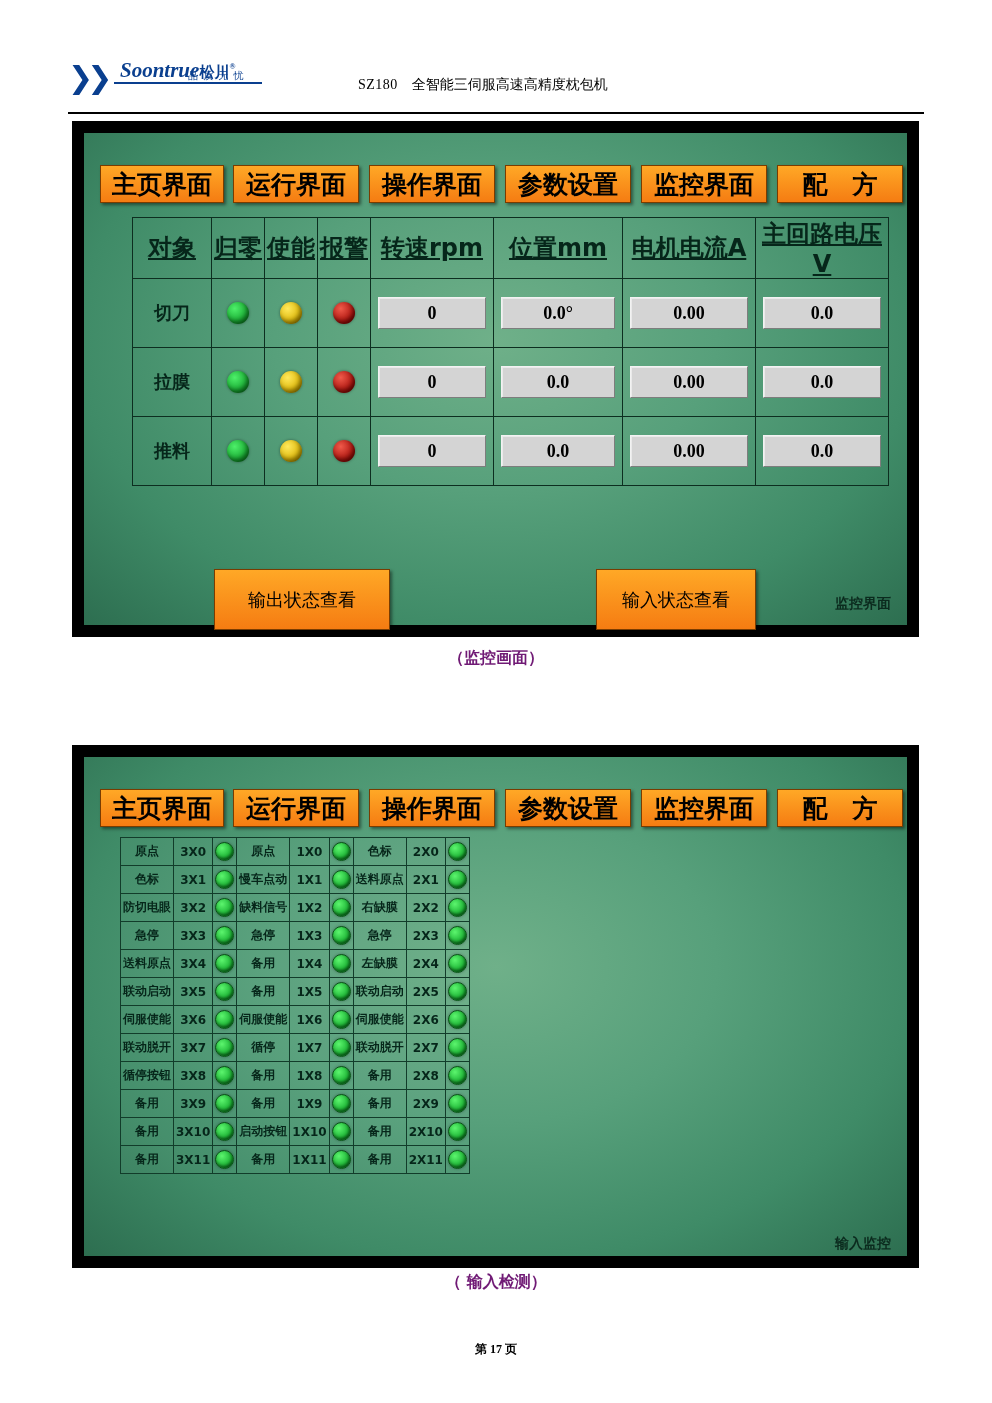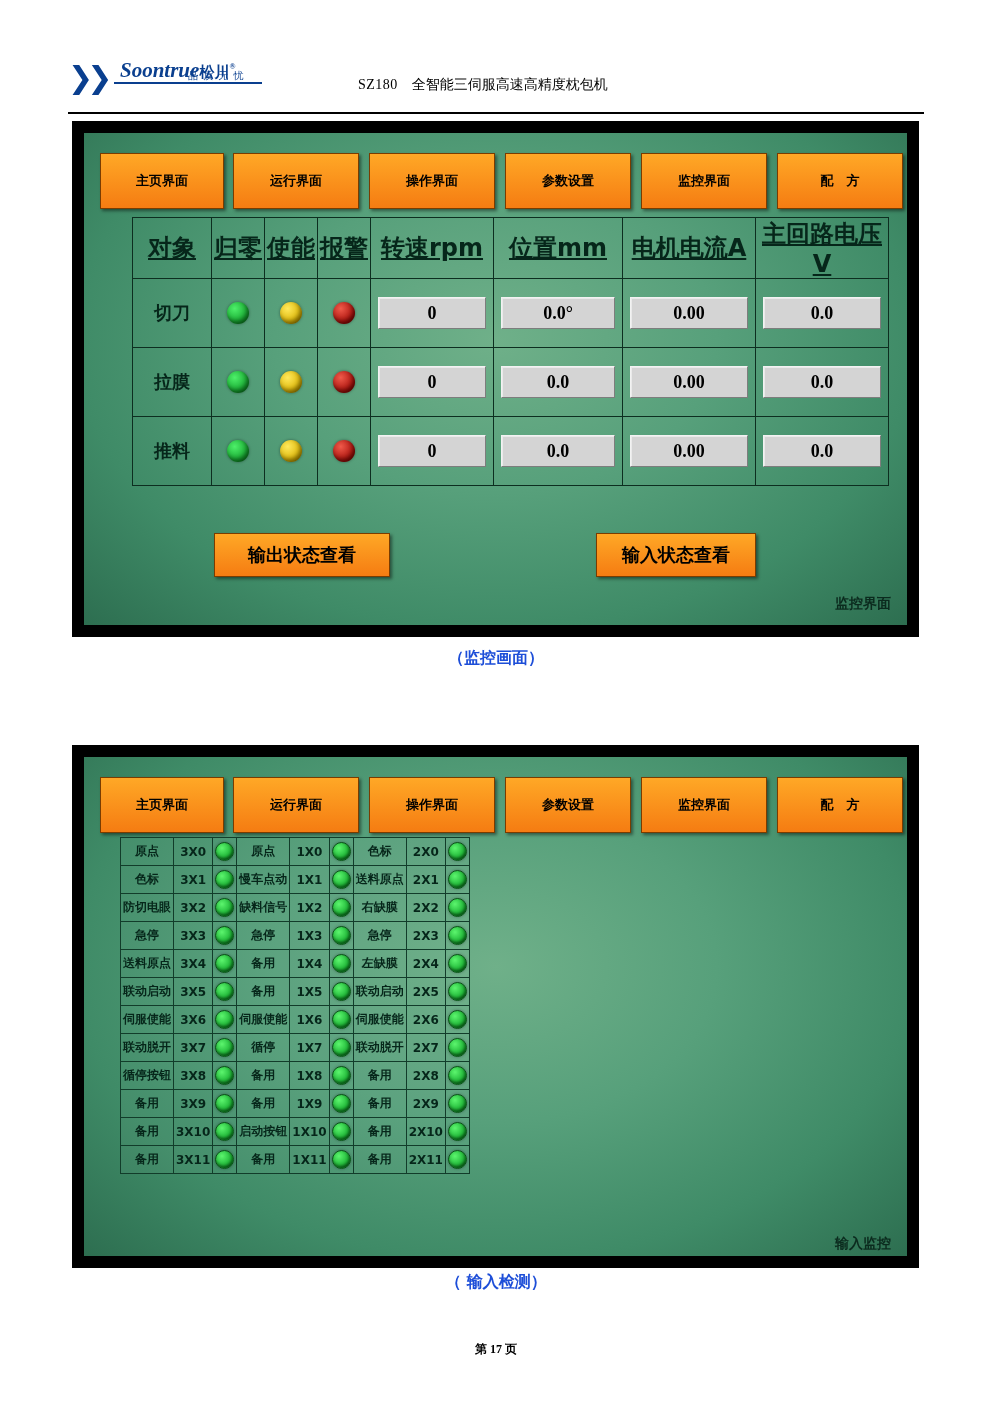--- a/index.html
+++ b/index.html
@@ -119,27 +119,27 @@
   
   .navbar {
     position: absolute;
     left: 16px;
     top: 16px;
     right: 14px;
     height: 44px;
   }
   .nav-btn {
     position: absolute;
-    top: 4px;
-    height: 56px;
+    top: 16px;
+    height: 38px;
     background: linear-gradient(#ffa826, #f57c12);
     border: 1px solid #7a3c00;
     box-shadow: 2px 2px 3px rgba(0,0,0,0.45);
     color: #000;
-    font-size: 13px;
+    font-size: 25px;
     font-weight: bold;
     display: flex;
     align-items: center;
     justify-content: center;
     box-sizing: border-box;
     font-family: "DejaVu Sans", "Liberation Sans", sans-serif;
   }
 
   
   .mon-table {
@@ -193,31 +193,32 @@
     line-height: 30px;
     margin: 0 7px;
     font-size: 18px;
     color: #000;
     font-family: "Liberation Serif", serif;
     box-shadow: inset 1px 1px 0 rgba(255,255,255,0.5);
   }
 
   .action-btn {
     position: absolute;
-    height: 44px;
+    height: 61px;
     background: linear-gradient(#ffa826, #f57c12);
     border: 1px solid #7a3c00;
     box-shadow: 2px 2px 3px rgba(0,0,0,0.45);
     color: #000;
     font-size: 18px;
-    font-weight: bold;
+    font-weight: normal;
     display: flex;
     align-items: center;
     justify-content: center;
     box-sizing: border-box;
+    margin-top: 36px;
   }
   .screen-tag {
     position: absolute;
     font-size: 14px;
     color: #0b2b1e;
     font-weight: bold;
   }
 
   
   .io-table {
@@ -249,21 +250,21 @@
     background: radial-gradient(circle at 35% 30%, #5cf56e, #16ad2f 68%, #0a6b1d);
     box-shadow: inset -1px -2px 3px rgba(0,0,0,0.5), 0 0 3px rgba(0,0,0,0.35);
     border: 1px solid #0a5018;
   }
 
   
   .caption {
     position: absolute;
     width: 100%;
     text-align: center;
-    color: #1d4ed8;
+    color: #701a75;
     font-size: 16px;
     font-weight: bold;
   }
   #caption-1 { top: 648px; left: 0; }
   #caption-2 { top: 1272px; left: 0; }
 
   .footer {
     position: absolute;
     left: 0;
     top: 1341px;

